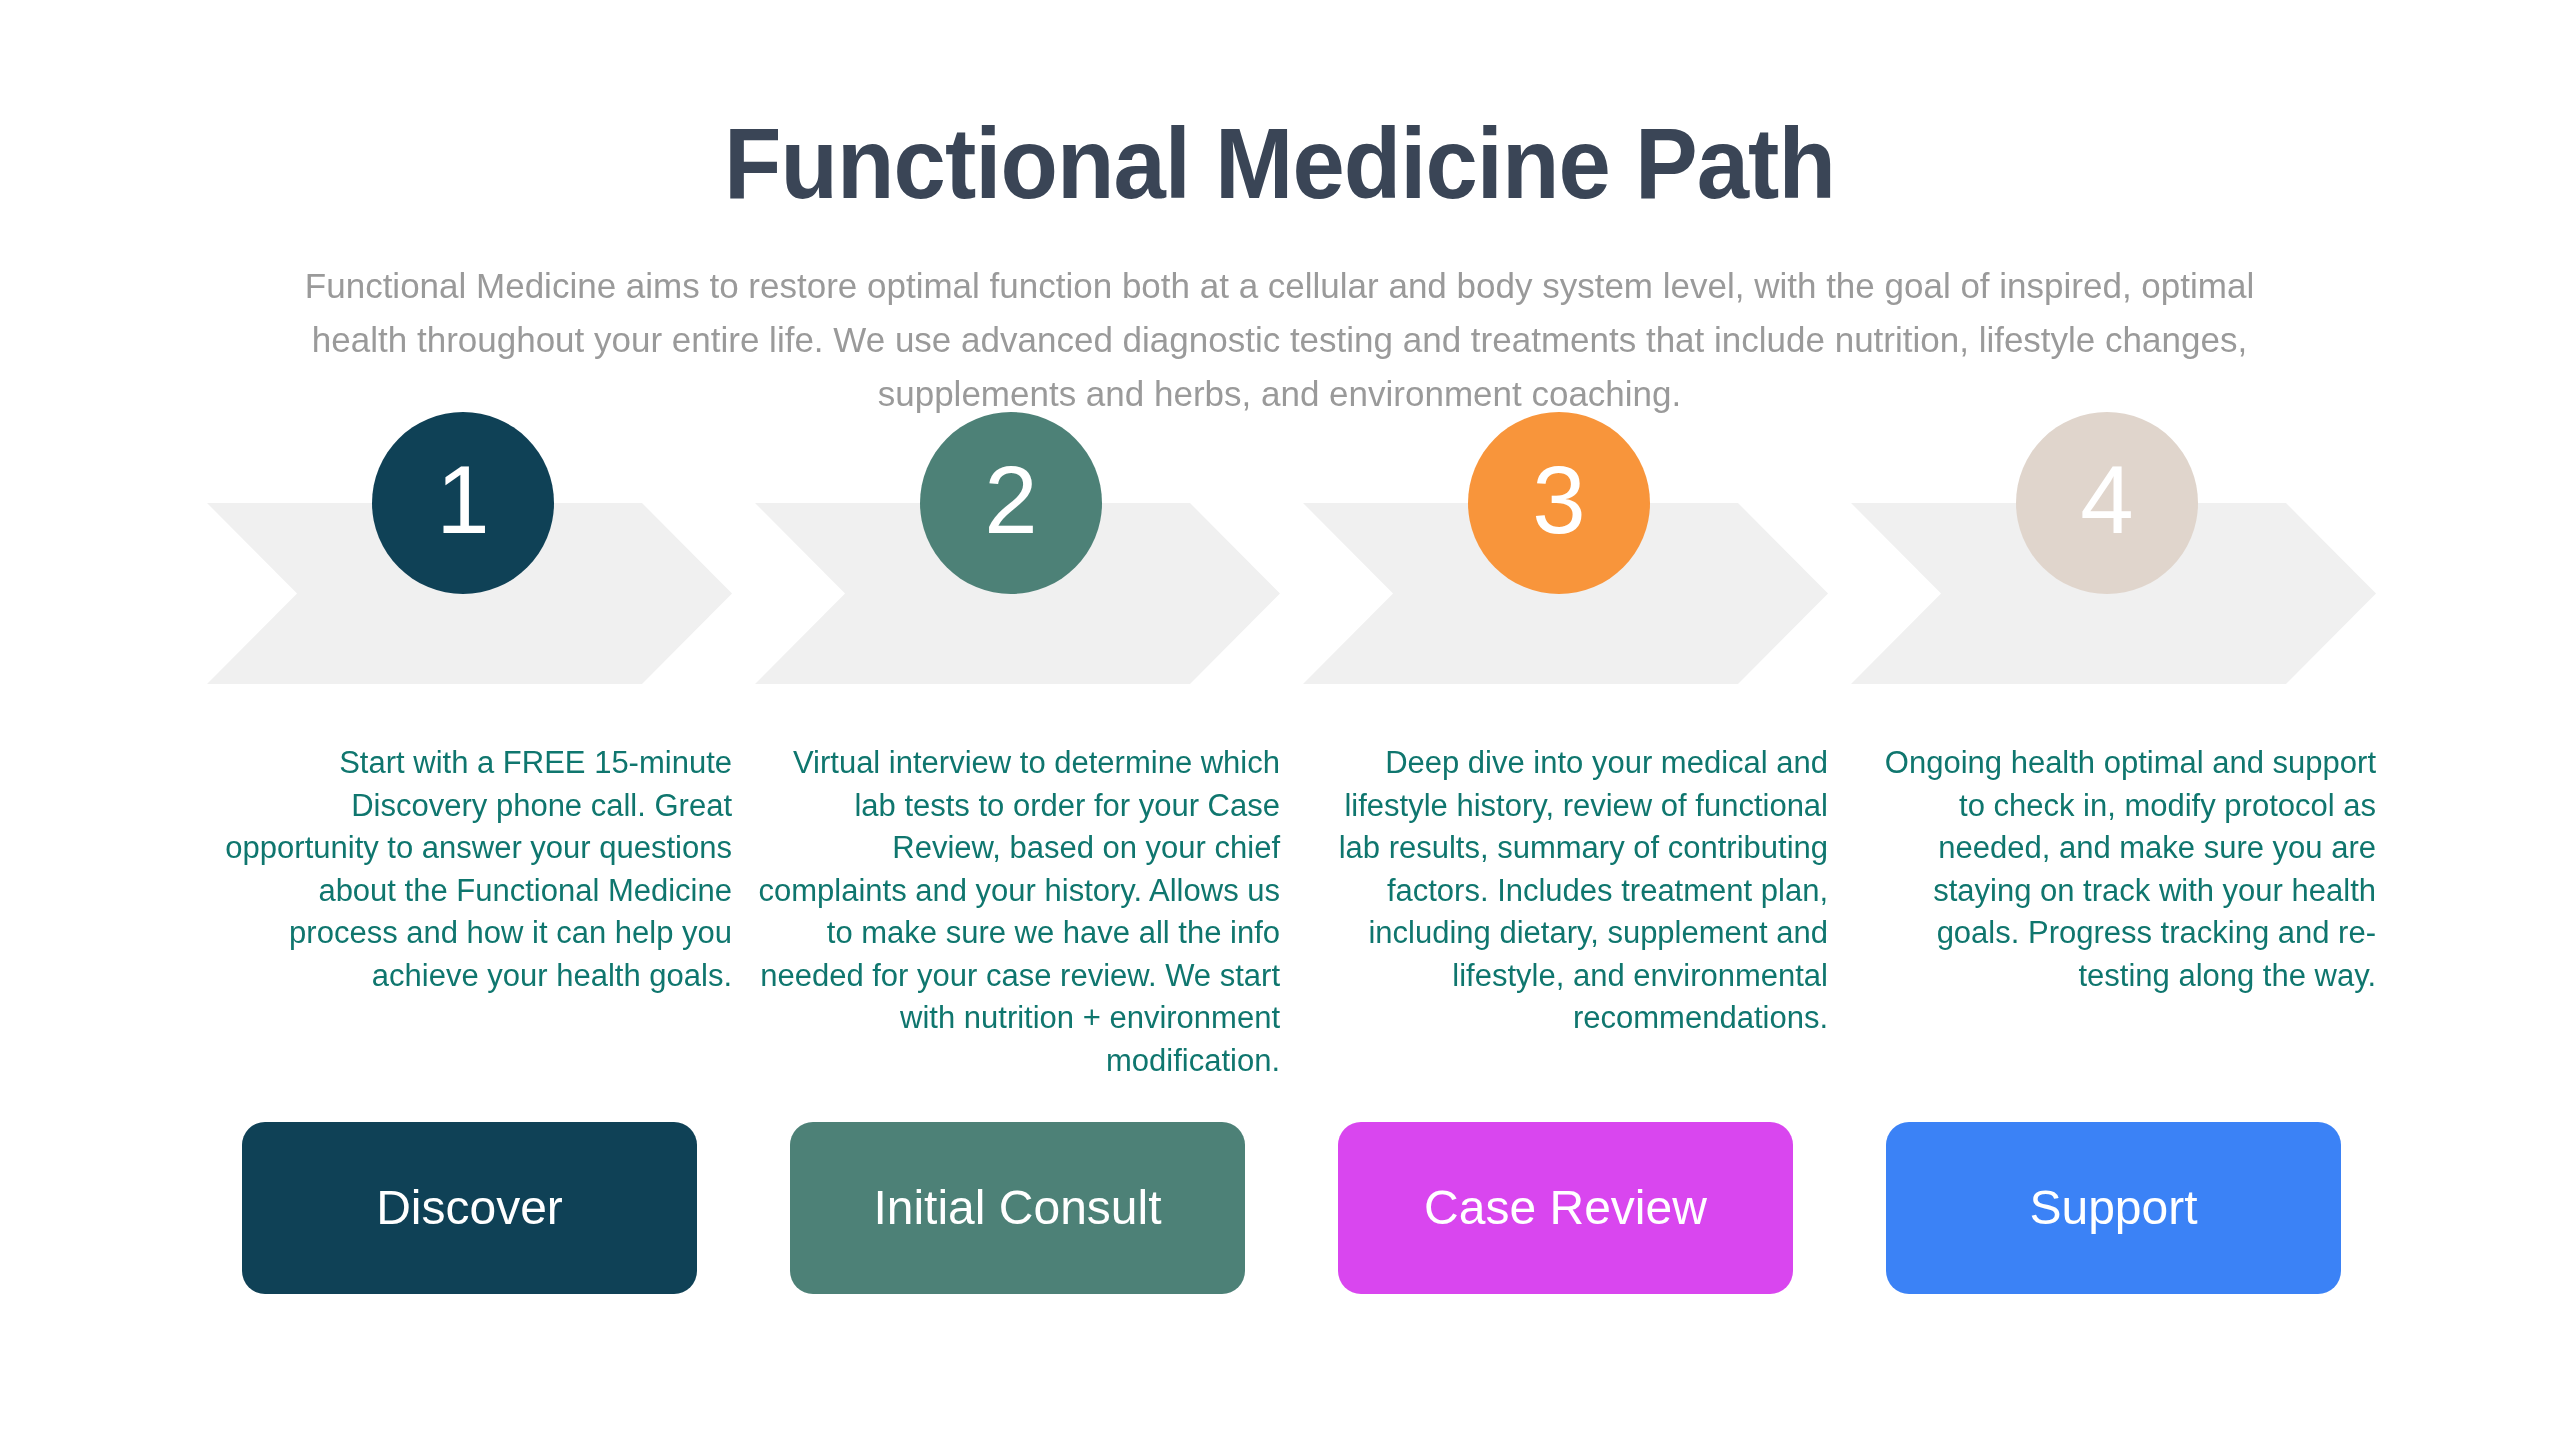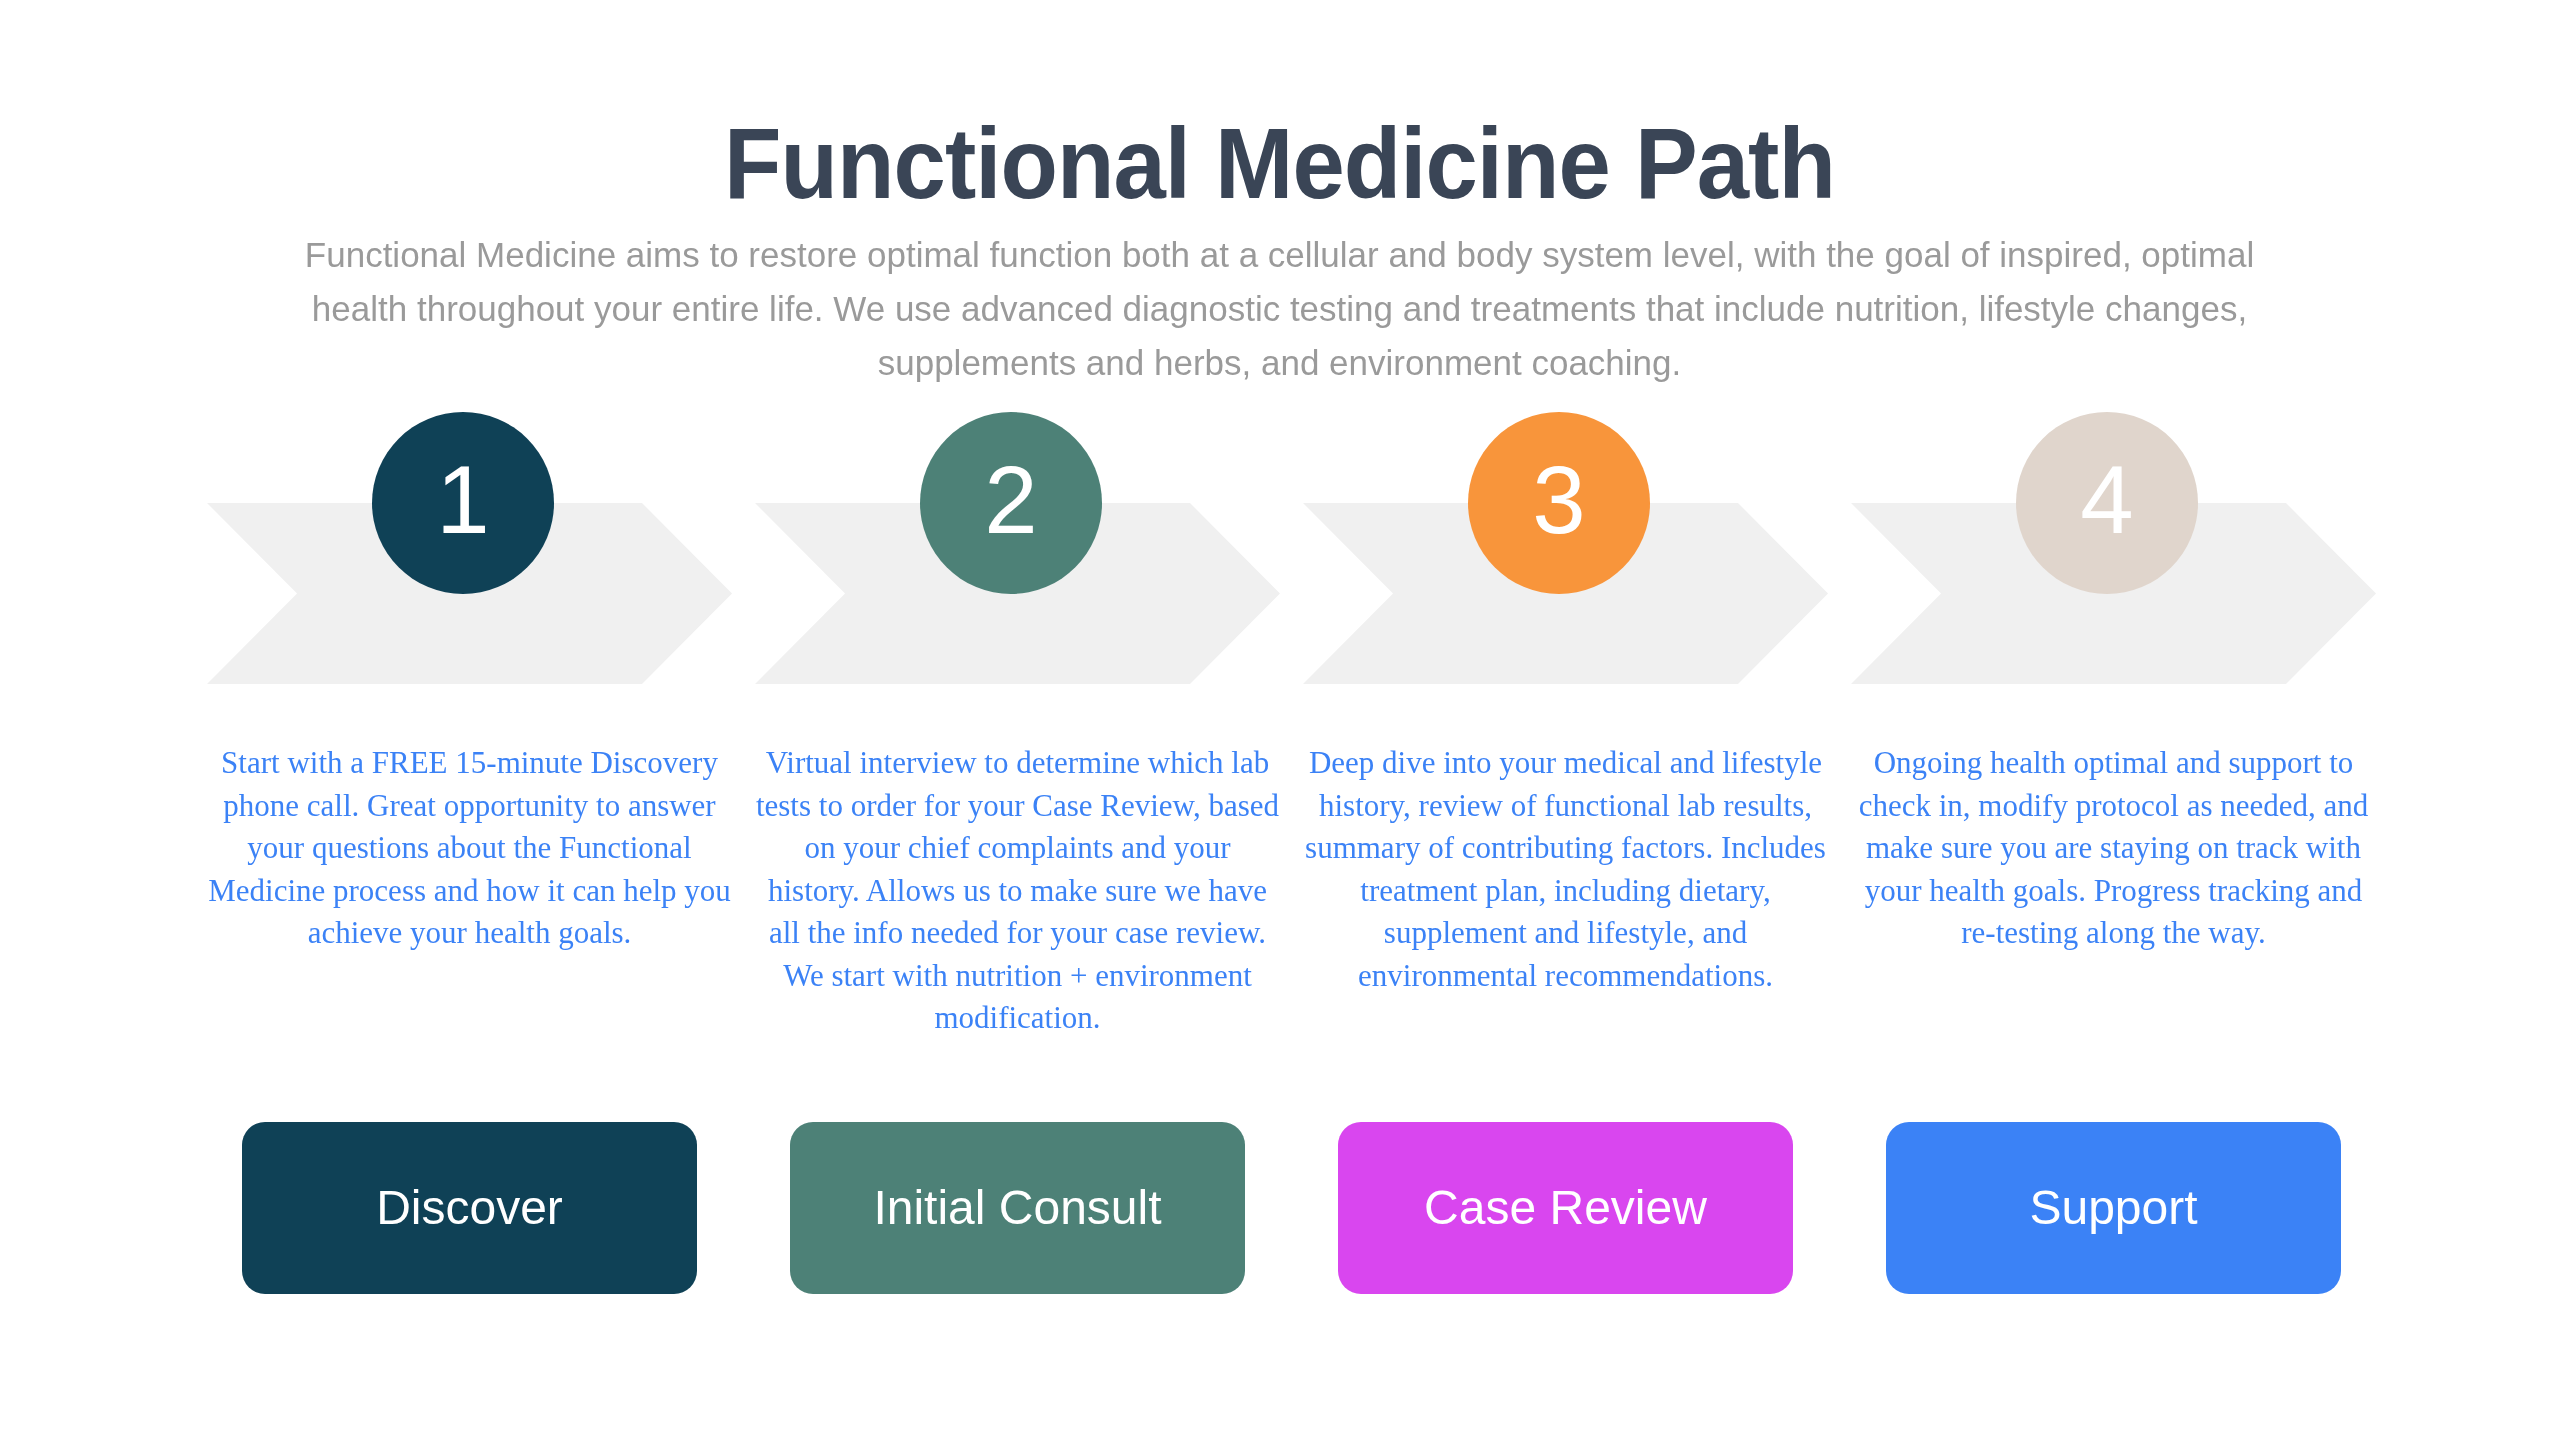--- a/index.html
+++ b/index.html
@@ -41,21 +41,21 @@
     font-size: 100px;
     line-height: 110px;
     letter-spacing: -1px;
     color: #3A4556;
     transform: scaleX(0.94);
     transform-origin: center top;
     white-space: nowrap;
   }
   .subtitle {
     position: absolute;
-    top: 228px;
+    top: 259px;
     left: 50%;
     transform: translateX(-50%);
     width: 1990px;
     text-align: center;
     font-family: "Liberation Sans", sans-serif;
     font-weight: 400;
     font-size: 35px;
     line-height: 54px;
     color: #9a9a9a;
   }
@@ -111,26 +111,26 @@
     padding-bottom: 6px;
     box-sizing: border-box;
   }
 
   
   .desc {
     position: absolute;
     top: 742px;
     left: 0;
     width: 525px;
-    text-align: center;
-    font-family: Liberation Serif, serif;
+    text-align: right;
+    font-family: Liberation Sans, sans-serif;
     font-weight: 400;
     font-size: 31px;
     line-height: 42.5px;
-    color: #3b82f6;
+    color: #0f766e;
     white-space: pre-line;
   }
 
   
   .label-box {
     position: absolute;
     top: 1122px;
     left: 35px;
     width: 455px;
     height: 172px;

